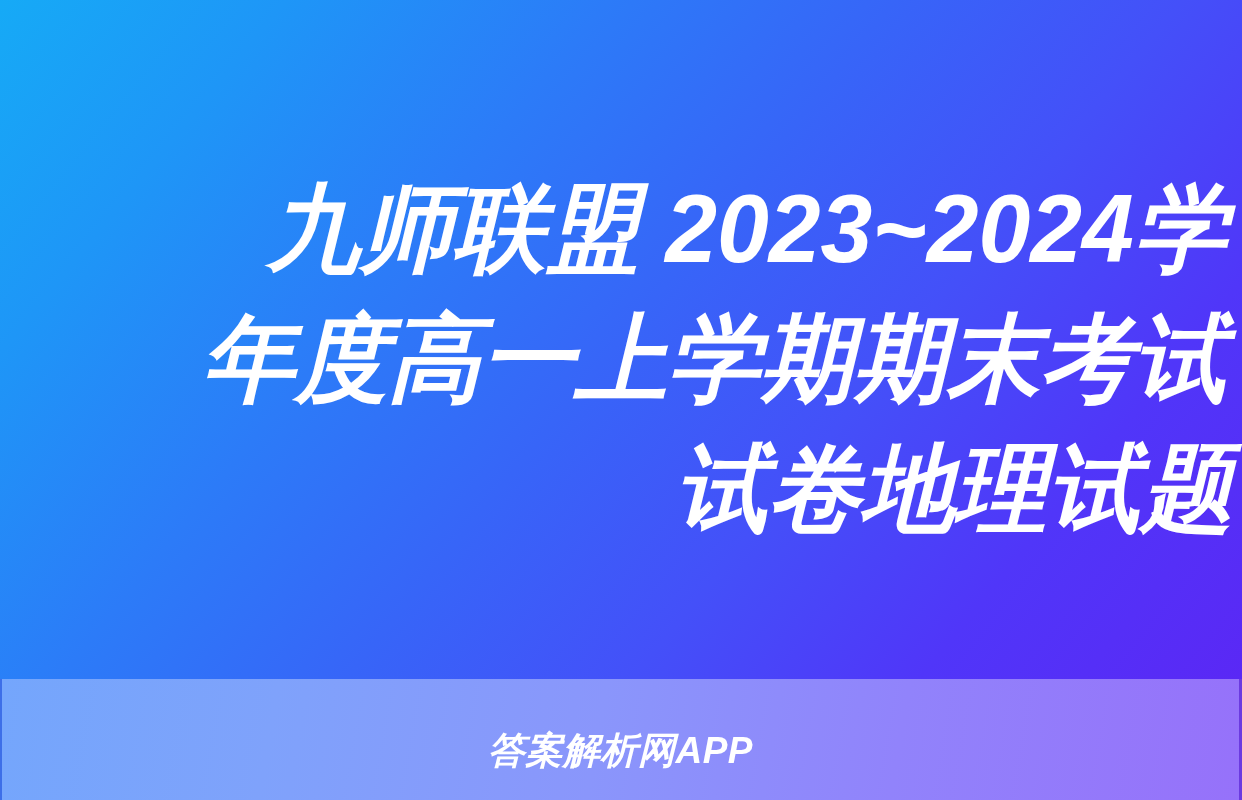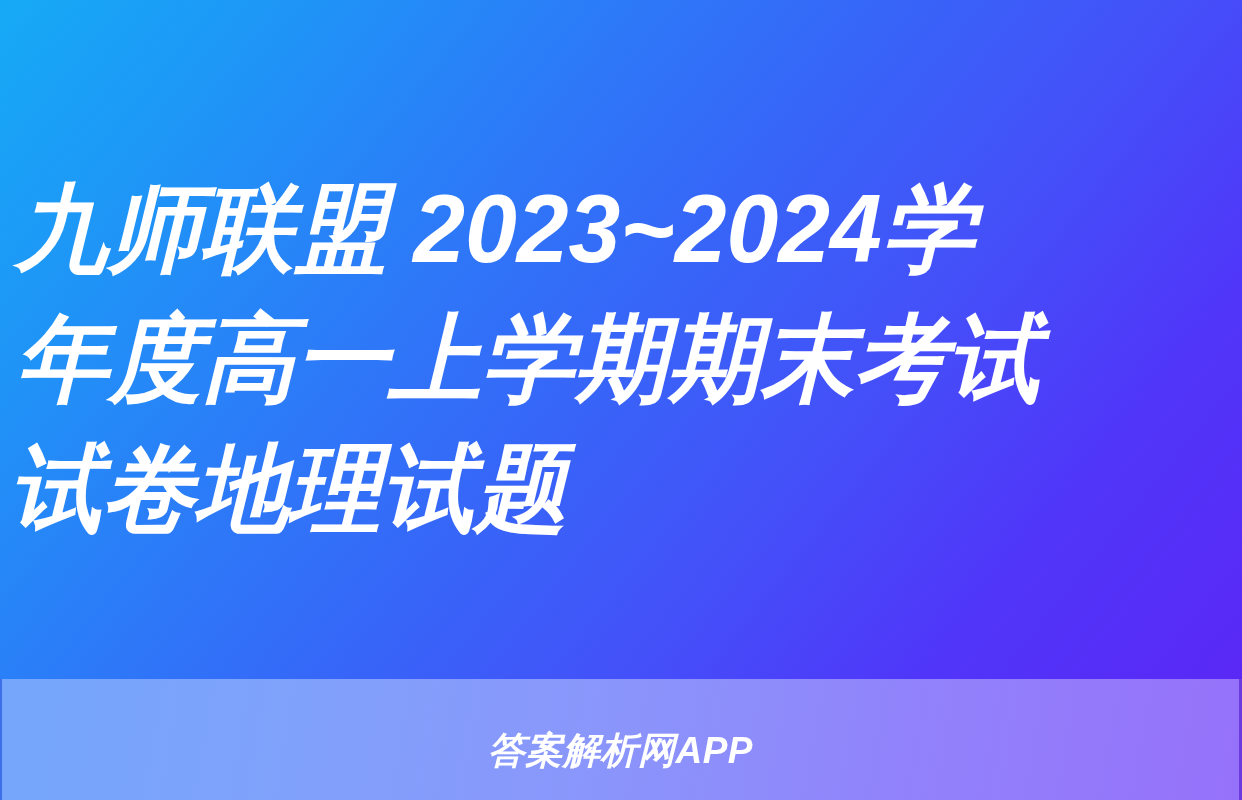--- a/index.html
+++ b/index.html
@@ -34,21 +34,21 @@
   }
 
   #title-block {
     position: absolute;
     left: 0;
     right: 0;
     top: 0;
     height: 679px;
     display: flex;
     flex-direction: column;
-    align-items: flex-start;
+    align-items: flex-end;
     justify-content: center;
     padding-top: 38px;
     box-sizing: border-box;
   }
 
   .title-line {
     display: block;
     color: #ffffff;
     font-size: 96px;
     line-height: 130px;

